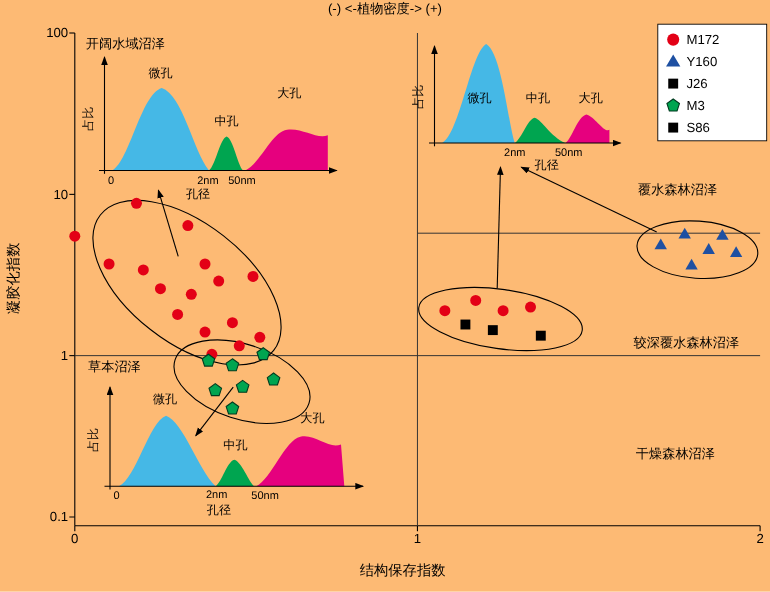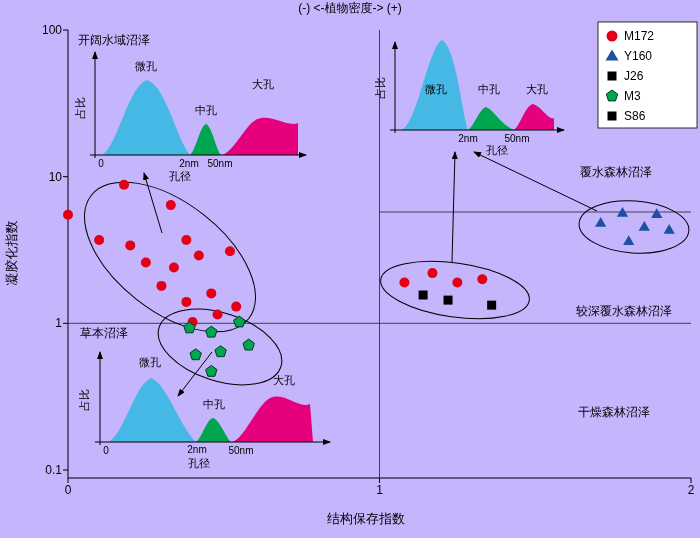--- a/index.html
+++ b/index.html
@@ -1,16 +1,16 @@
 <!DOCTYPE html>
 <html><head>
 <meta charset="utf-8">
 <style>
   html,body{margin:0;padding:0;background:#fff;}
-  .stage{position:relative;width:700px;height:538px;background:#c4b5fd;overflow:hidden;}
+  .stage{position:relative;width:700px;height:538px;background:#fdba74;overflow:hidden;}
   svg{display:block;}
   svg text{font-family:"Liberation Sans","DejaVu Sans",sans-serif;fill:#000;}
   .t12{font-size:12px;}
   .t11{font-size:11px;}
   .t10{font-size:10px;}
   .t13{font-size:13px;}
 </style>
 </head>
 <body>
 

